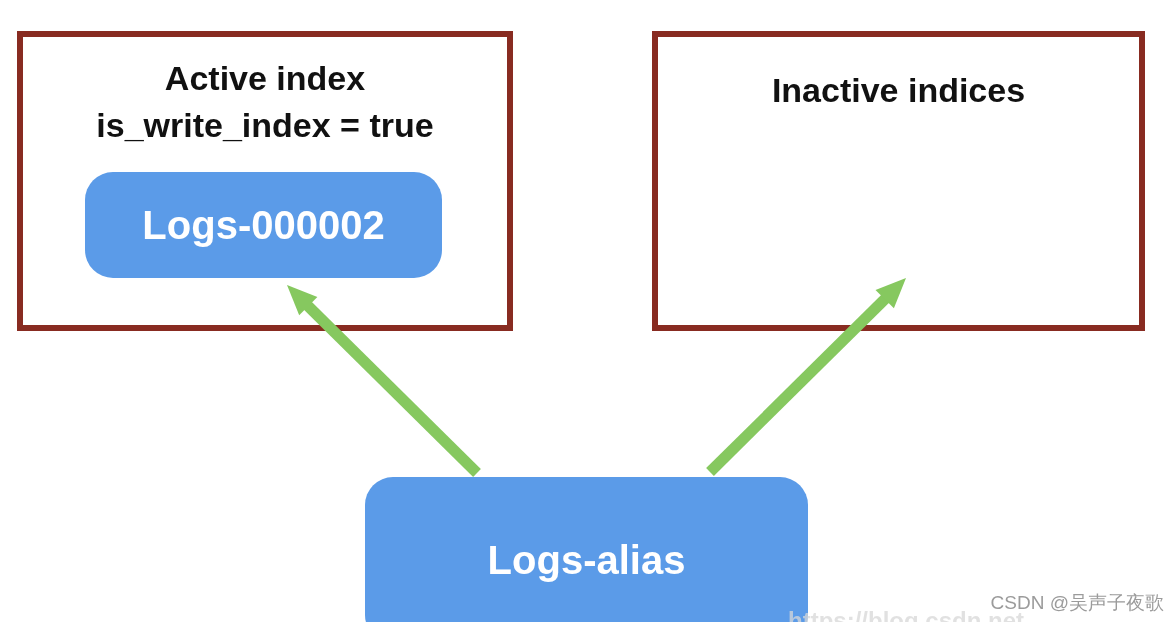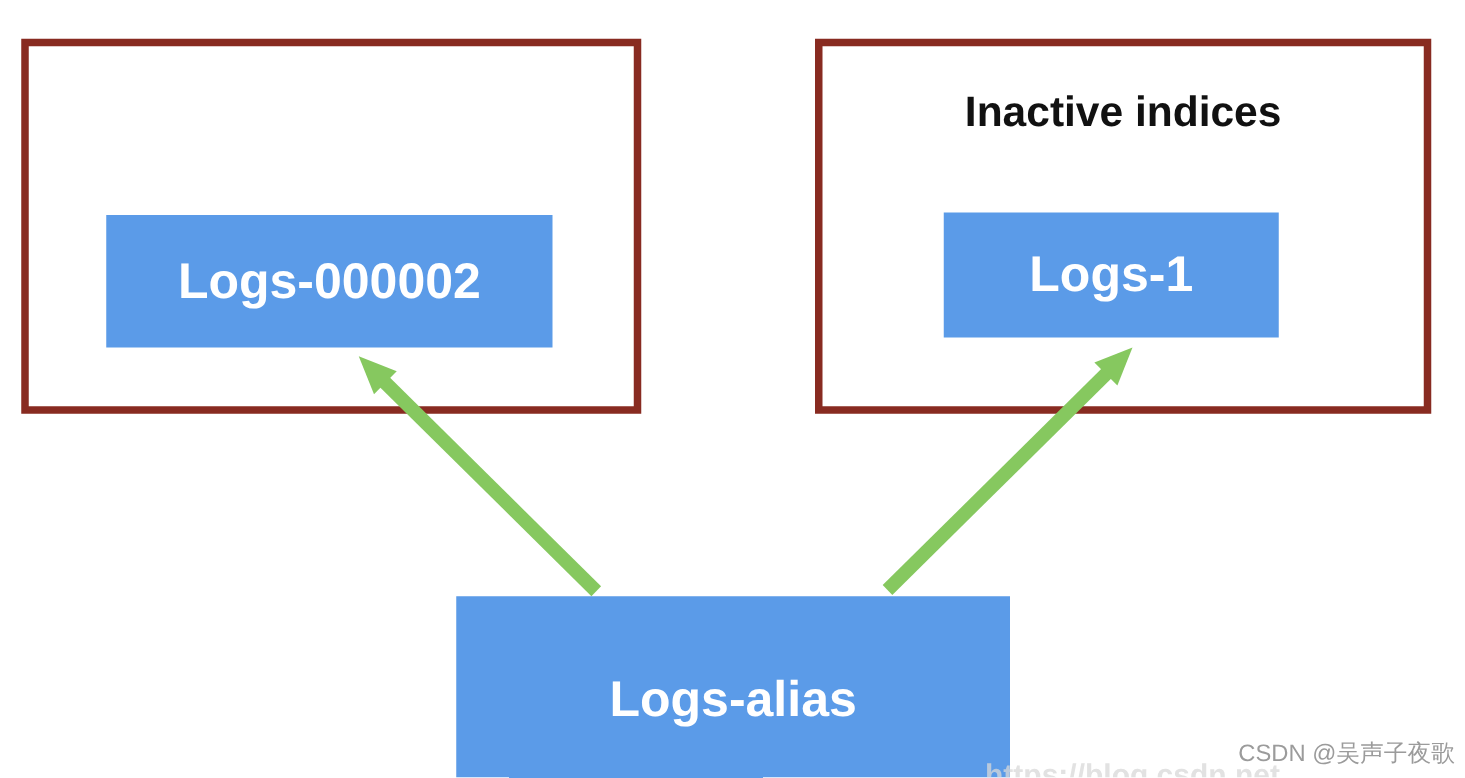--- a/index.html
+++ b/index.html
@@ -48,20 +48,21 @@
   .node {
     position: absolute;
     display: flex;
     align-items: center;
     justify-content: center;
     background: var(--node-fill, #5B9BE8);
     color: var(--node-text, #ffffff);
     font-size: 40px;
     font-weight: bold;
     letter-spacing: 0;
+    border-radius: 28px;
   }
   #node-active {
     left: 62px;
     top: 135px;
     width: 357px;
     height: 106px;
   }
   #node-inactive {
     left: 97px;
     top: 133px;
@@ -110,28 +111,31 @@
     opacity: 0.75;
     white-space: nowrap;
   }
 </style>
 </head>
 <body>
 
 <div id="canvas">
 
   <div class="group-box" id="group-active">
+    <div class="group-title">
+      <div>Active index</div>
+      <div>is_write_index = true</div>
+    </div>
     <div class="node" id="node-active">Logs-000002</div>
   </div>
 
   <div class="group-box" id="group-inactive">
     <div class="group-title">
       <div>Inactive indices</div>
     </div>
-    <div class="node" id="node-inactive">Logs-1</div>
   </div>
 
   <div class="node" id="node-alias">Logs-alias</div>
 
   <svg id="arrow-layer" viewBox="0 0 1172 622" aria-hidden="true">
     <g>
       <line class="arrow-line" x1="477" y1="473" x2="306" y2="304"></line>
       <polygon class="arrow-head" points="287,285 317.4,296.9 299.2,315.3"></polygon>
     </g>
     <g>

